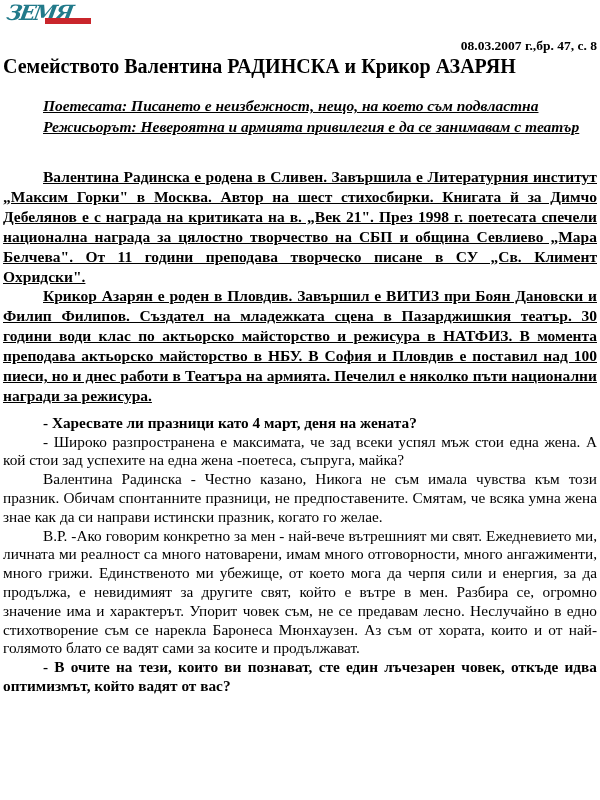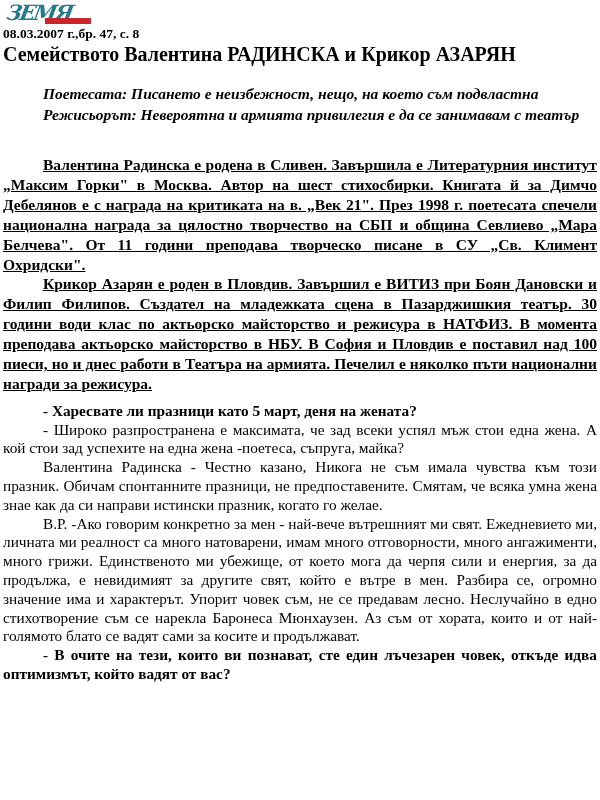--- a/index.html
+++ b/index.html
@@ -29,35 +29,36 @@
   .logo-bar {
     position: absolute;
     left: 38px; top: 16px;
     width: 46px; height: 6px;
     background: #c9252b;
   }
   .date-line {
     font-weight: bold;
     font-size: 13.5px;
     line-height: 16px;
-    margin-top: 1px;
+    margin-top: 13px;
+    text-align: right;
   }
 
   
   .headline {
     font-size: 20px;
     font-weight: bold;
     line-height: 24px;
     white-space: nowrap;
   }
 
   p { text-align: justify; text-indent: 40px; }
 
   
-  .lead-wrap { margin-top: 18px; }
+  .lead-wrap { margin-top: 18px; text-decoration: underline; }
   .lead {
     font-weight: bold;
     font-style: italic;
     font-size: 15.5px;
     line-height: 20.5px;
   }
 
   
   .bio-wrap { margin-top: 30px; }
   .bio {
@@ -94,20 +95,20 @@
     <p class="lead">Поетесата: Писането е неизбежност, нещо, на което съм подвластна</p>
     <p class="lead">Режисьорът: Невероятна и армията привилегия е да се занимавам с театър</p>
   </div>
 
   <div class="bio-wrap">
     <p class="bio">Валентина Радинска е родена в Сливен. Завършила е Литературния институт „Максим Горки" в Москва. Автор на шест стихосбирки. Книгата й за Димчо Дебелянов е с награда на критиката на в. „Век 21". През 1998 г. поетесата спечели национална награда за цялостно творчество на СБП и община Севлиево „Мара Белчева". От 11 години преподава творческо писане в СУ „Св. Климент Охридски".</p>
     <p class="bio">Крикор Азарян е роден в Пловдив. Завършил е ВИТИЗ при Боян Дановски и Филип Филипов. Създател на младежката сцена в Пазарджишкия театър. 30 години води клас по актьорско майсторство и режисура в НАТФИЗ. В момента преподава актьорско майсторство в НБУ. В София и Пловдив е поставил над 100 пиеси, но и днес работи в Театъра на армията. Печелил е няколко пъти национални награди за режисура.</p>
   </div>
 
   <div class="qa-wrap">
-    <p class="qa q-bold">- Харесвате ли празници като 5 март, деня на жената?</p>
+    <p class="qa q-bold">- Харесвате ли празници като 4 март, деня на жената?</p>
     <p class="qa">- Широко разпространена е максимата, че зад всеки успял мъж стои една жена. А кой стои зад успехите на една жена -поетеса, съпруга, майка?</p>
     <p class="qa">Валентина Радинска - Честно казано, Никога не съм имала чувства към този празник. Обичам спонтанните празници, не предпоставените. Смятам, че всяка умна жена знае как да си направи истински празник, когато го желае.</p>
     <p class="qa">В.Р. -Ако говорим конкретно за мен - най-вече вътрешният ми свят. Ежедневието ми, личната ми реалност са много натоварени, имам много отговорности, много ангажименти, много грижи. Единственото ми убежище, от което мога да черпя сили и енергия, за да продължа, е невидимият за другите свят, който е вътре в мен. Разбира се, огромно значение има и характерът. Упорит човек съм, не се предавам лесно. Неслучайно в едно стихотворение съм се нарекла Баронеса Мюнхаузен. Аз съм от хората, които и от най-голямото блато се вадят сами за косите и продължават.</p>
     <p class="qa q-bold">- В очите на тези, които ви познават, сте един лъчезарен човек, откъде идва оптимизмът, който вадят от вас?</p>
   </div>
 
 </div>
 
 </body></html>

